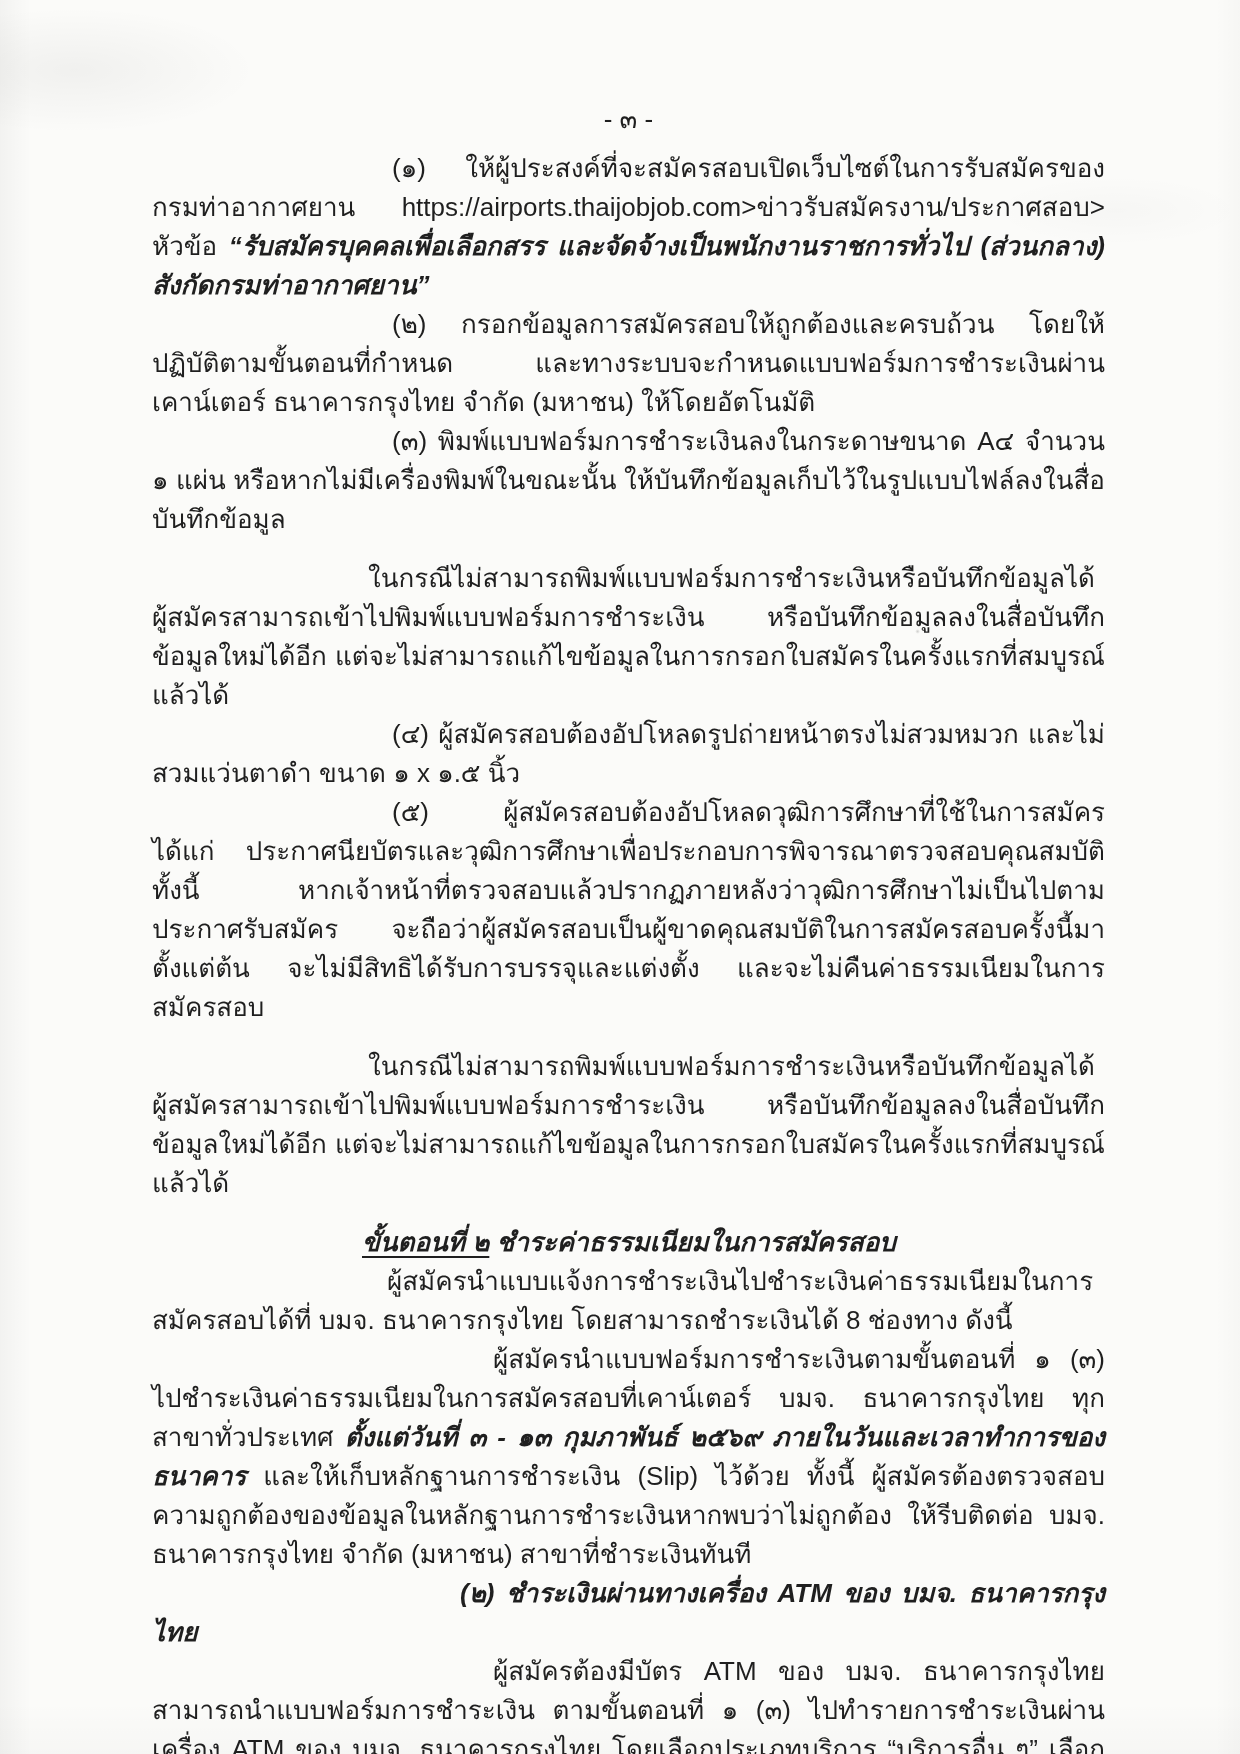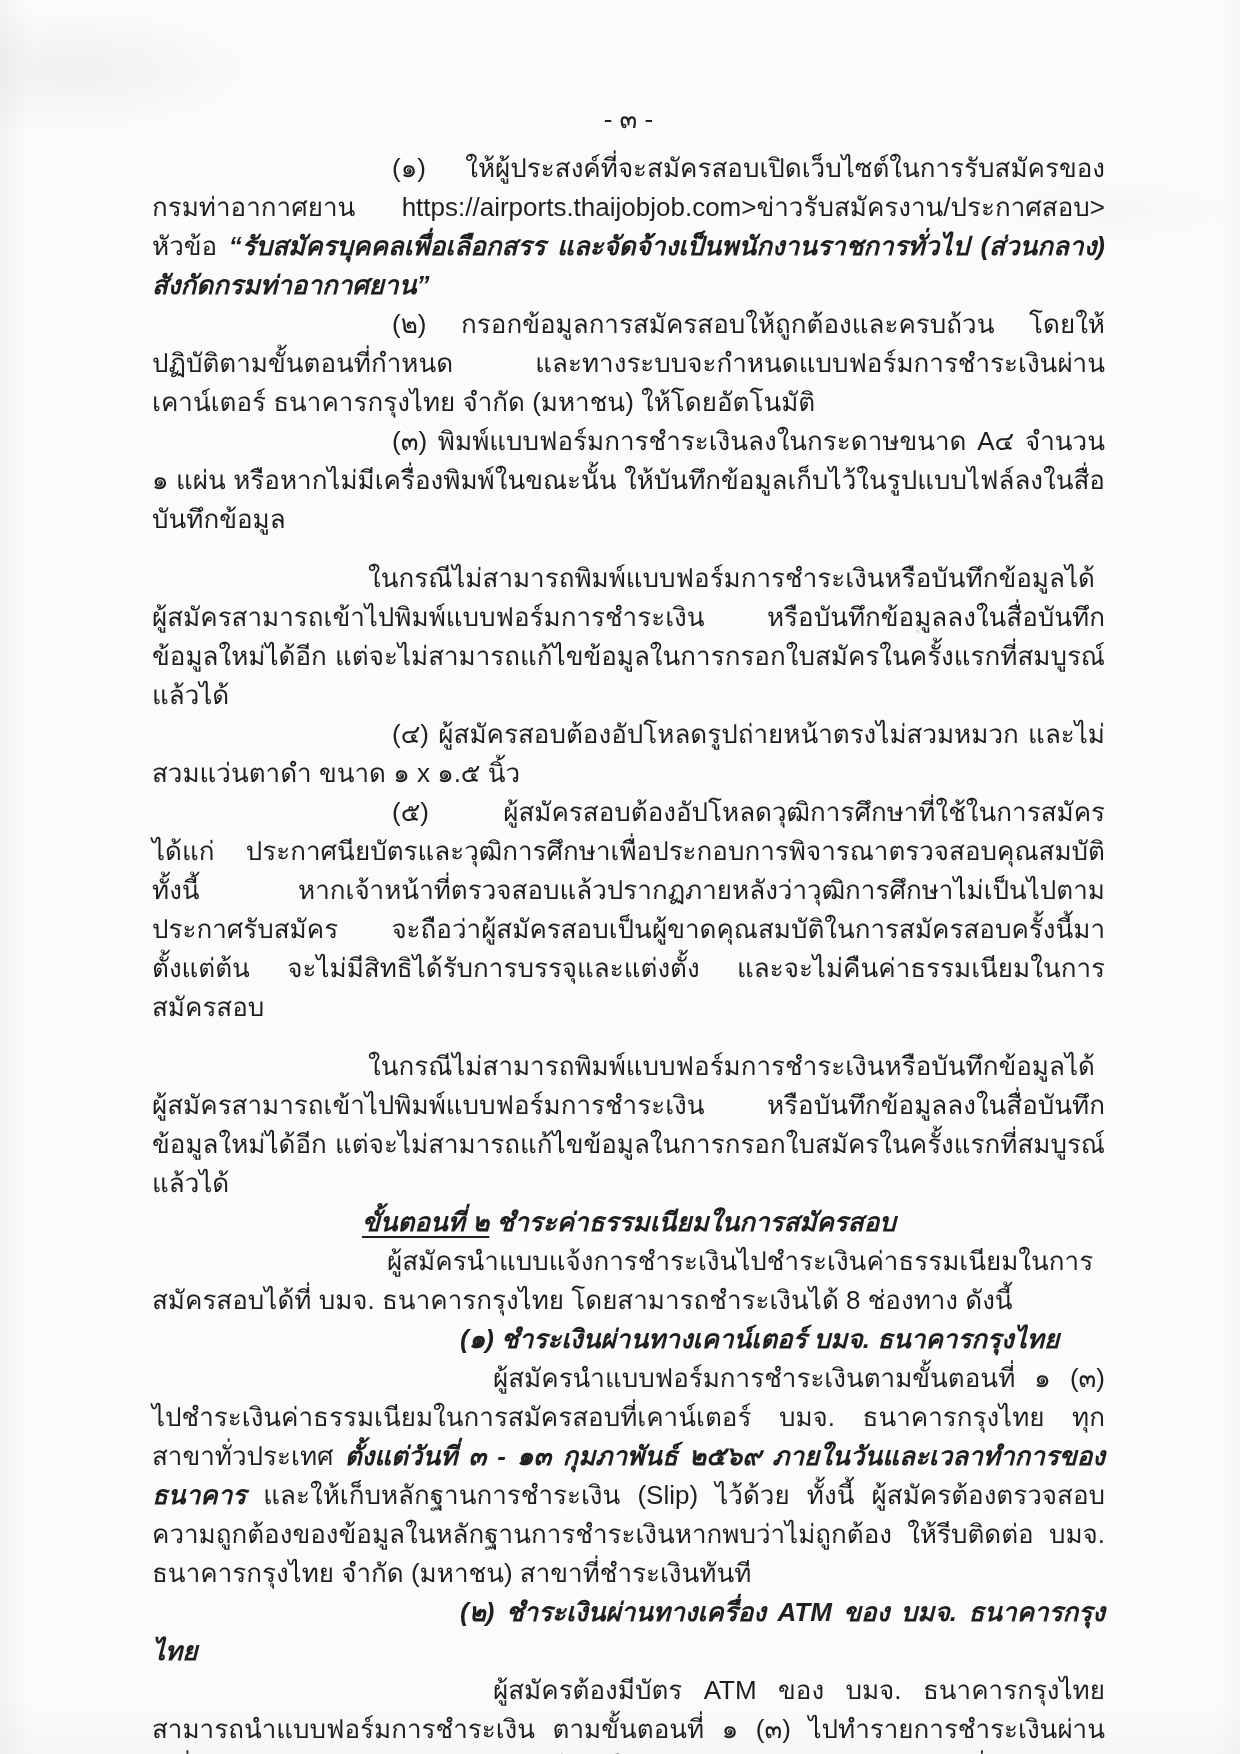--- a/index.html
+++ b/index.html
@@ -39,21 +39,21 @@
   .pagenum{
     margin:0 0 10px 0;
     text-align:center;
   }
   .blk{
     margin:0;
     text-align:justify;
   }
   .item   {text-indent:240px;}
   .cont   {text-indent:216px;margin-top:20px;}
-  .stephead{text-indent:210px;}
+  .stephead{text-indent:210px;margin-top:20px;}
   .steppara{text-indent:235px;}
   .subhead {text-indent:308px;}
   .subpara {text-indent:341px;}
   .b{font-weight:bold;font-style:italic;}
   .u{text-decoration:underline;text-underline-offset:5px;}
   .footer{
     position:absolute;
     left:152px;top:1658px;
     width:965px;
     font-size:26px;
@@ -70,19 +70,18 @@
     <div>
         <p class="blk item"><span>(๑) ให้ผู้ประสงค์ที่จะสมัครสอบเปิดเว็บไซต์ในการรับสมัครของกรมท่าอากาศยาน https://airports.thaijobjob.com&gt;ข่าวรับสมัครงาน/ประกาศสอบ&gt; หัวข้อ </span><span class="b">“รับสมัครบุคคลเพื่อเลือกสรร และจัดจ้างเป็นพนักงานราชการทั่วไป (ส่วนกลาง) สังกัดกรมท่าอากาศยาน”</span></p>
         <p class="blk item"><span>(๒) กรอกข้อมูลการสมัครสอบให้ถูกต้องและครบถ้วน โดยให้ปฏิบัติตามขั้นตอนที่กำหนด และทางระบบจะกำหนดแบบฟอร์มการชำระเงินผ่านเคาน์เตอร์ ธนาคารกรุงไทย จำกัด (มหาชน) ให้โดยอัตโนมัติ</span></p>
         <p class="blk item"><span>(๓) พิมพ์แบบฟอร์มการชำระเงินลงในกระดาษขนาด A๔ จำนวน ๑ แผ่น หรือหากไม่มีเครื่องพิมพ์ในขณะนั้น ให้บันทึกข้อมูลเก็บไว้ในรูปแบบไฟล์ลงในสื่อบันทึกข้อมูล</span></p>
         <p class="blk cont"><span>ในกรณีไม่สามารถพิมพ์แบบฟอร์มการชำระเงินหรือบันทึกข้อมูลได้ ผู้สมัครสามารถเข้าไปพิมพ์แบบฟอร์มการชำระเงิน หรือบันทึกข้อมูลลงในสื่อบันทึกข้อมูลใหม่ได้อีก แต่จะไม่สามารถแก้ไขข้อมูลในการกรอกใบสมัครในครั้งแรกที่สมบูรณ์แล้วได้</span></p>
         <p class="blk item"><span>(๔) ผู้สมัครสอบต้องอัปโหลดรูปถ่ายหน้าตรงไม่สวมหมวก และไม่สวมแว่นตาดำ ขนาด ๑ x ๑.๕ นิ้ว</span></p>
         <p class="blk item"><span>(๕) ผู้สมัครสอบต้องอัปโหลดวุฒิการศึกษาที่ใช้ในการสมัคร ได้แก่ ประกาศนียบัตรและวุฒิการศึกษาเพื่อประกอบการพิจารณาตรวจสอบคุณสมบัติ ทั้งนี้ หากเจ้าหน้าที่ตรวจสอบแล้วปรากฏภายหลังว่าวุฒิการศึกษาไม่เป็นไปตามประกาศรับสมัคร จะถือว่าผู้สมัครสอบเป็นผู้ขาดคุณสมบัติในการสมัครสอบครั้งนี้มาตั้งแต่ต้น จะไม่มีสิทธิได้รับการบรรจุและแต่งตั้ง และจะไม่คืนค่าธรรมเนียมในการสมัครสอบ</span></p>
         <p class="blk cont"><span>ในกรณีไม่สามารถพิมพ์แบบฟอร์มการชำระเงินหรือบันทึกข้อมูลได้ ผู้สมัครสามารถเข้าไปพิมพ์แบบฟอร์มการชำระเงิน หรือบันทึกข้อมูลลงในสื่อบันทึกข้อมูลใหม่ได้อีก แต่จะไม่สามารถแก้ไขข้อมูลในการกรอกใบสมัครในครั้งแรกที่สมบูรณ์แล้วได้</span></p>
         <p class="blk stephead"><span class="b u">ขั้นตอนที่ ๒</span><span class="b"> ชำระค่าธรรมเนียมในการสมัครสอบ</span></p>
         <p class="blk steppara"><span>ผู้สมัครนำแบบแจ้งการชำระเงินไปชำระเงินค่าธรรมเนียมในการสมัครสอบได้ที่ บมจ. ธนาคารกรุงไทย โดยสามารถชำระเงินได้ 8 ช่องทาง ดังนี้</span></p>
-        <p class="blk subhead"><span class="b">(๑) ชำระเงินผ่านทางเคาน์เตอร์ บมจ. ธนาคารกรุงไทย</span></p>
         <p class="blk subpara"><span>ผู้สมัครนำแบบฟอร์มการชำระเงินตามขั้นตอนที่ ๑ (๓) ไปชำระเงินค่าธรรมเนียมในการสมัครสอบที่เคาน์เตอร์ บมจ. ธนาคารกรุงไทย ทุกสาขาทั่วประเทศ </span><span class="b">ตั้งแต่วันที่ ๓ - ๑๓ กุมภาพันธ์ ๒๕๖๙ ภายในวันและเวลาทำการของธนาคาร</span><span> และให้เก็บหลักฐานการชำระเงิน (Slip) ไว้ด้วย ทั้งนี้ ผู้สมัครต้องตรวจสอบความถูกต้องของข้อมูลในหลักฐานการชำระเงินหากพบว่าไม่ถูกต้อง ให้รีบติดต่อ บมจ. ธนาคารกรุงไทย จำกัด (มหาชน) สาขาที่ชำระเงินทันที</span></p>
         <p class="blk subhead"><span class="b">(๒) ชำระเงินผ่านทางเครื่อง ATM ของ บมจ. ธนาคารกรุงไทย</span></p>
         <p class="blk subpara"><span>ผู้สมัครต้องมีบัตร ATM ของ บมจ. ธนาคารกรุงไทย สามารถนำแบบฟอร์มการชำระเงิน ตามขั้นตอนที่ ๑ (๓) ไปทำรายการชำระเงินผ่านเครื่อง ATM ของ บมจ. ธนาคารกรุงไทย โดยเลือกประเภทบริการ “บริการอื่น ๆ” เลือก “ชำระค่าบริการ/เติมเงินมือถือ” และเลือก “ระบุรหัสบริษัท/Biller ID” แล้วระบุเลขบริษัท (Com Code) เป็น “๙๒๗๒” และปฏิบัติตามขั้นตอนที่ระบบกำหนดไว้ และให้เก็บหลักฐานการชำระเงิน (Slip) ไว้เป็นหลักฐาน โดยชำระเงินได้ </span></p>
       </div>
   </div>
 </div>
 
 </body></html>

